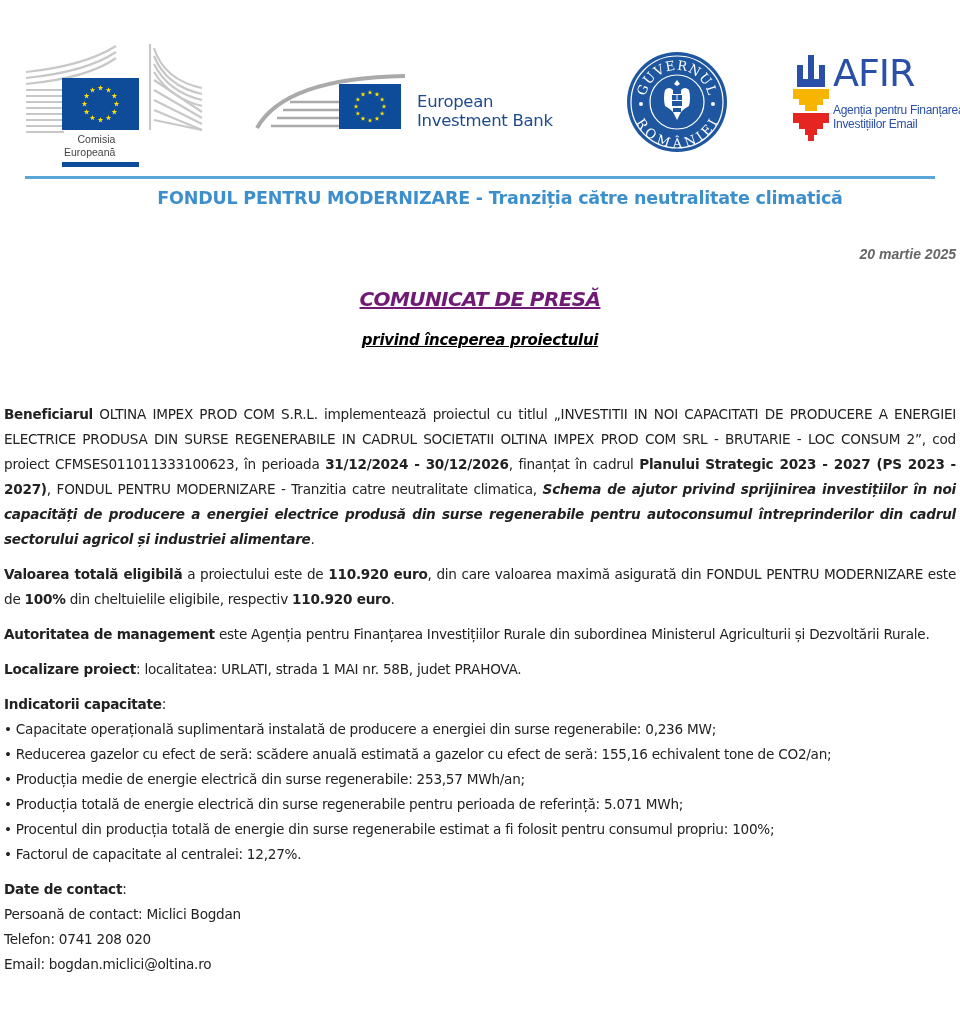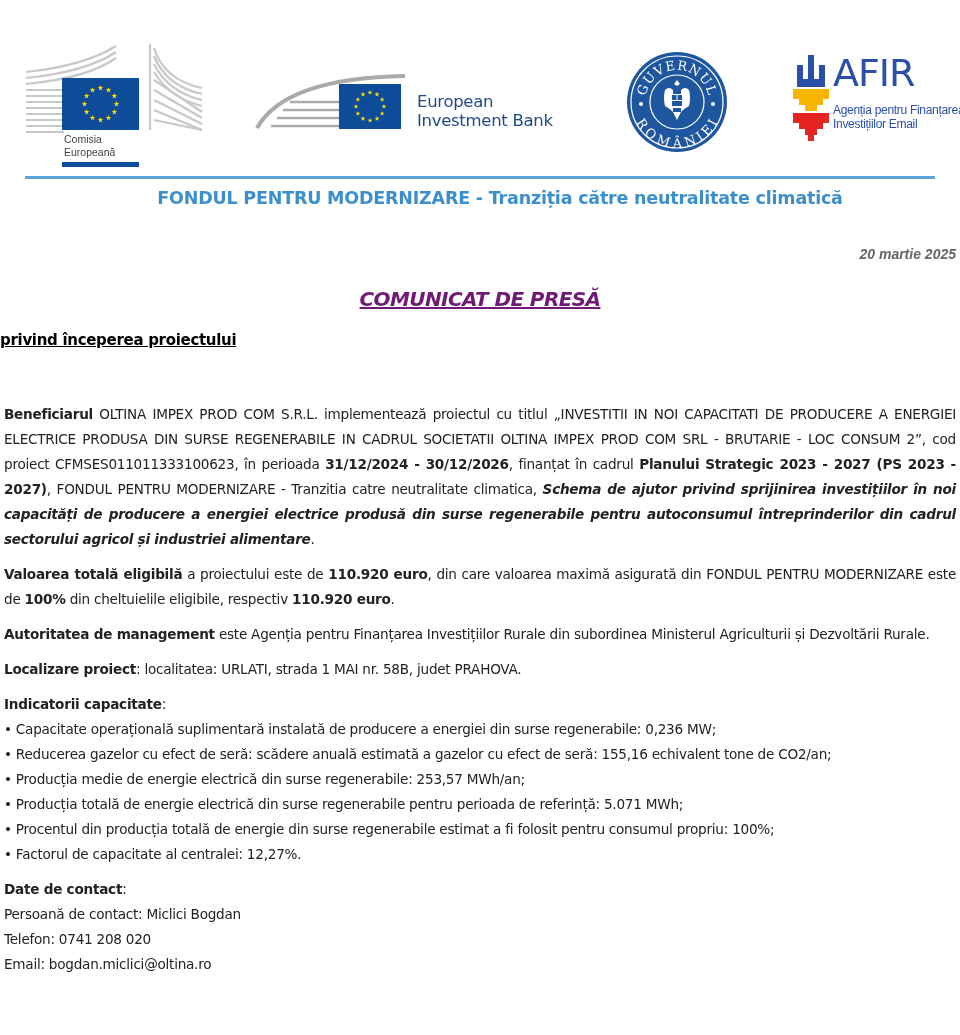--- a/index.html
+++ b/index.html
@@ -8,39 +8,39 @@
   .logos { position: absolute; left: 0; top: 0; width: 960px; height: 180px; }
   .logo { position: absolute; }
   .rule { position: absolute; left: 25px; top: 176px; width: 910px; height: 3px; background: #5aa6d8; }
   .program { position: absolute; left: 0; width: 960px; top: 188px; text-align: center;
              font-family: "DejaVu Sans", sans-serif; font-weight: bold; font-size: 17.5px; color: #3d8fcc; letter-spacing: -0.2px; padding-left: 20px; }
   .date { position: absolute; right: 4px; top: 246px; font-family: "Liberation Sans", sans-serif;
           font-style: italic; font-weight: bold; font-size: 14px; color: #666666; margin-left: 40px; }
   .title { position: absolute; left: 0; width: 960px; top: 287px; text-align: center;
            font-family: "DejaVu Sans", sans-serif; font-weight: bold; font-style: italic;
            font-size: 20px; text-decoration: underline; color: #701a75; letter-spacing: -0.6px; }
-  .subtitle { position: absolute; left: 0; width: 960px; top: 331px; text-align: left;
-              font-family: "DejaVu Sans", sans-serif; font-weight: bold; 
+  .subtitle { position: absolute; left: 0; width: 960px; top: 331px; text-align: center;
+              font-family: "DejaVu Sans", sans-serif; font-weight: bold; font-style: italic;
               font-size: 15px; text-decoration: underline; color: #000; letter-spacing: -0.3px; }
   .body { position: absolute; left: 4px; top: 402px; width: 952px;
           font-family: "DejaVu Sans", sans-serif; font-size: 13.6px; line-height: 25px; color: #222; letter-spacing: -0.25px; }
   .body p { margin: 0 0 10px 0; text-align: justify; }
   .body b { font-weight: bold; }
   .body .bi { font-weight: bold; font-style: italic; }
   .list-title { margin: 0; }
   .body ul { list-style: none; margin: 0 0 10px 0; padding: 0; }
   .body li { margin: 0; }
   .contact p { margin: 0; text-align: left; }
 </style>
 </head>
 <body>
 
 <div class="logos">
 
-  <div class="logo" style="left:24px;top:44px;width:180px;height:124px;">
+  <div class="logo" style="left:24px;top:44px;width:180px;height:124px;text-align:right;">
     <svg width="180" height="124" viewBox="0 0 180 124">
       <g stroke="#c8c8c8" stroke-width="2.2" fill="none">
         <path d="M2 28 Q60 22 92 2"></path>
           <path d="M2 34 Q62 28 92 8"></path>
           <path d="M2 40 Q64 34 92 14"></path>
         <path d="M2 46 L40 46"></path>
           <path d="M2 52 L40 52"></path>
           <path d="M2 58 L40 58"></path>
           <path d="M2 64 L40 64"></path>
         <path d="M2 70 L40 70"></path>

